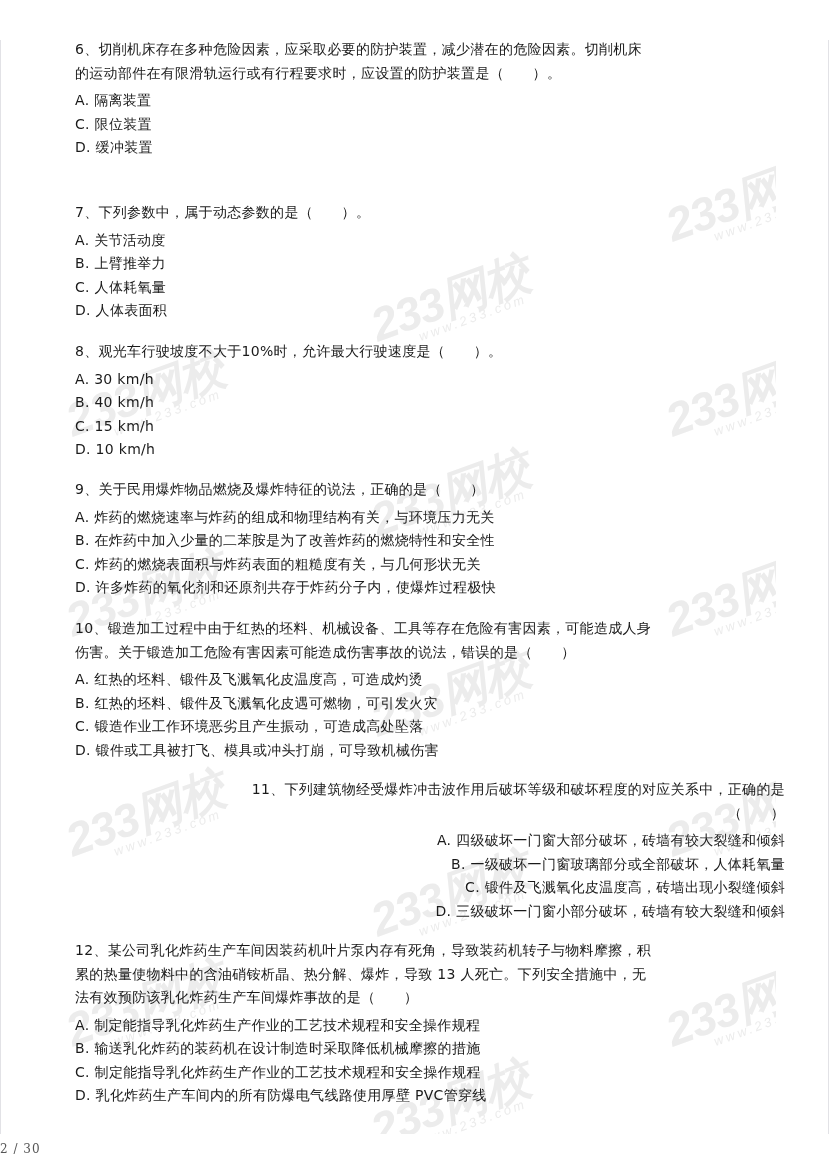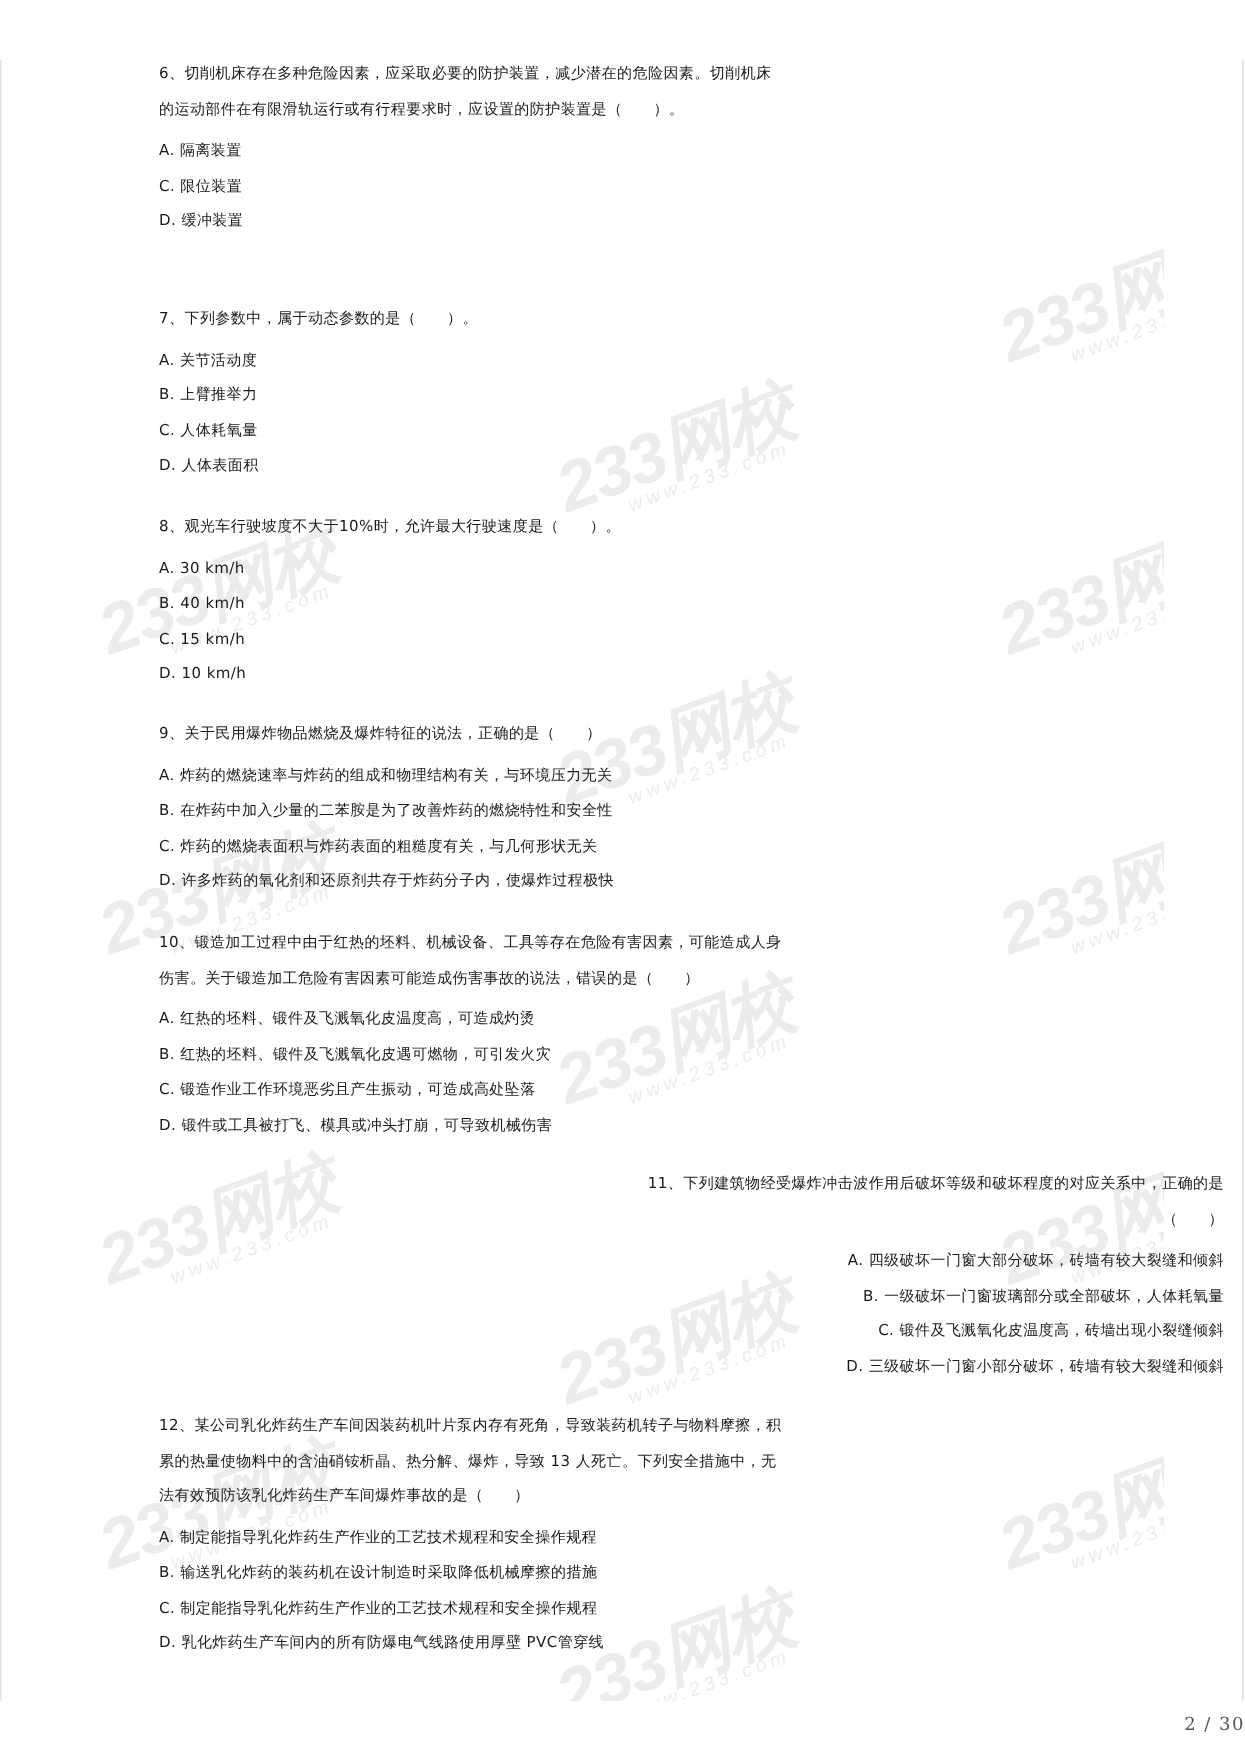--- a/index.html
+++ b/index.html
@@ -16,26 +16,26 @@
   .watermark-layer {
     position: absolute; left: 0; top: 0; width: 776px; height: 1134px;
     overflow: hidden; pointer-events: none;
   }
   .wm {
     position: absolute; transform: rotate(-20deg); transform-origin: left top;
     color: #ececec; white-space: nowrap; line-height: 1;
   }
   .wm .wm-big { font-family: "Liberation Sans", sans-serif; font-weight: bold; font-style: italic; font-size: 46px; letter-spacing: -1px; display:block; }
   .wm .wm-small { font-family: "Liberation Sans", sans-serif; font-style: italic; font-size: 13px; letter-spacing: 3px; display:block; margin-left: 40px; margin-top: -4px; }
-  .q { position: absolute; left: 75px; width: 710px; font-size: 10px; line-height: 23.5px; margin-left: 31px; }
+  .q { position: absolute; left: 75px; width: 710px; font-size: 14px; line-height: 23.5px; }
   .q .stem { margin: 0; letter-spacing: 0.3px; }
   .q .opt { margin: 0; letter-spacing: 0.3px; }
   .q .opts { margin-top: 4px; }
   .pagenum {
-    position: absolute; left: 0; width: 830px; top: 1142px; text-align: right;
+    position: absolute; left: 0; width: 830px; top: 1142px; text-align: left;
     font-family: "DejaVu Serif", "Liberation Serif", serif; font-size: 12px; color: #555;
     letter-spacing: 1px;
   }
 </style>
 </head>
 <body>
 
 <div class="page-frame"></div>
 
 <div class="watermark-layer">

